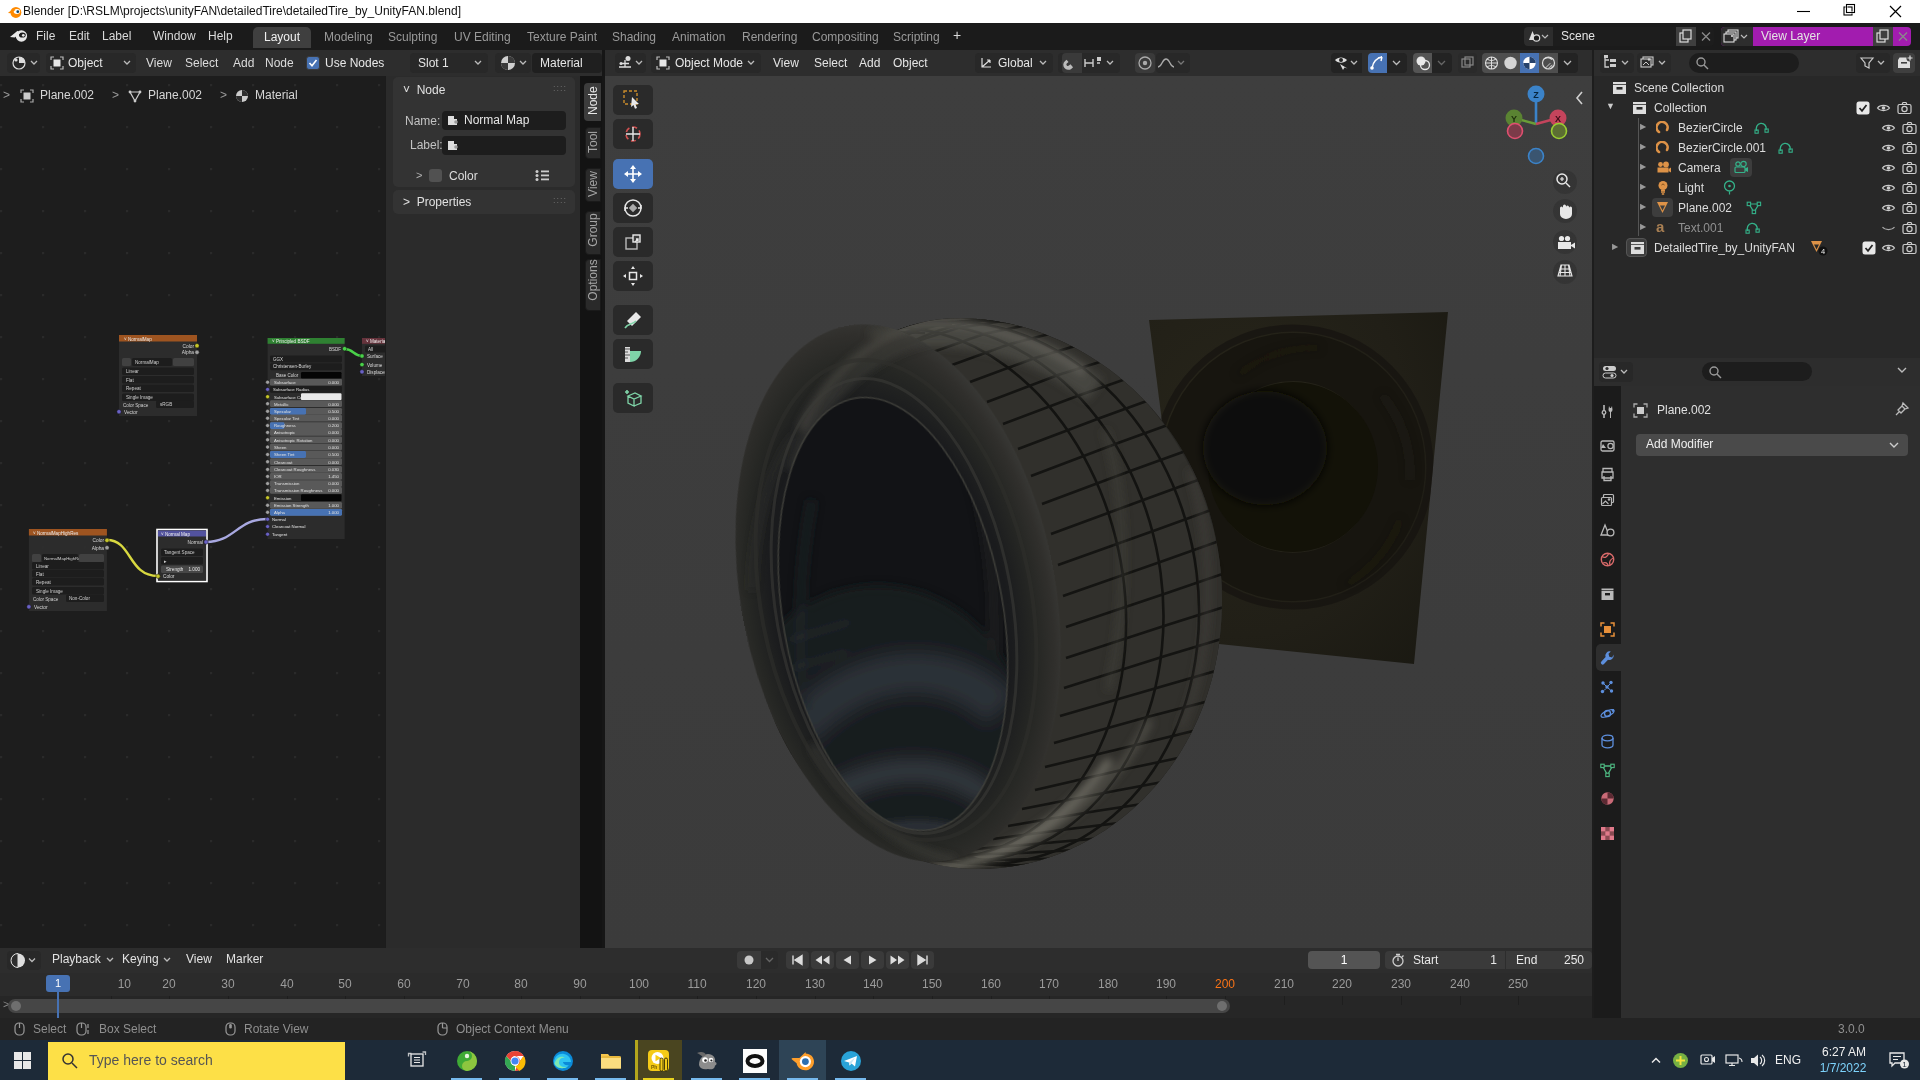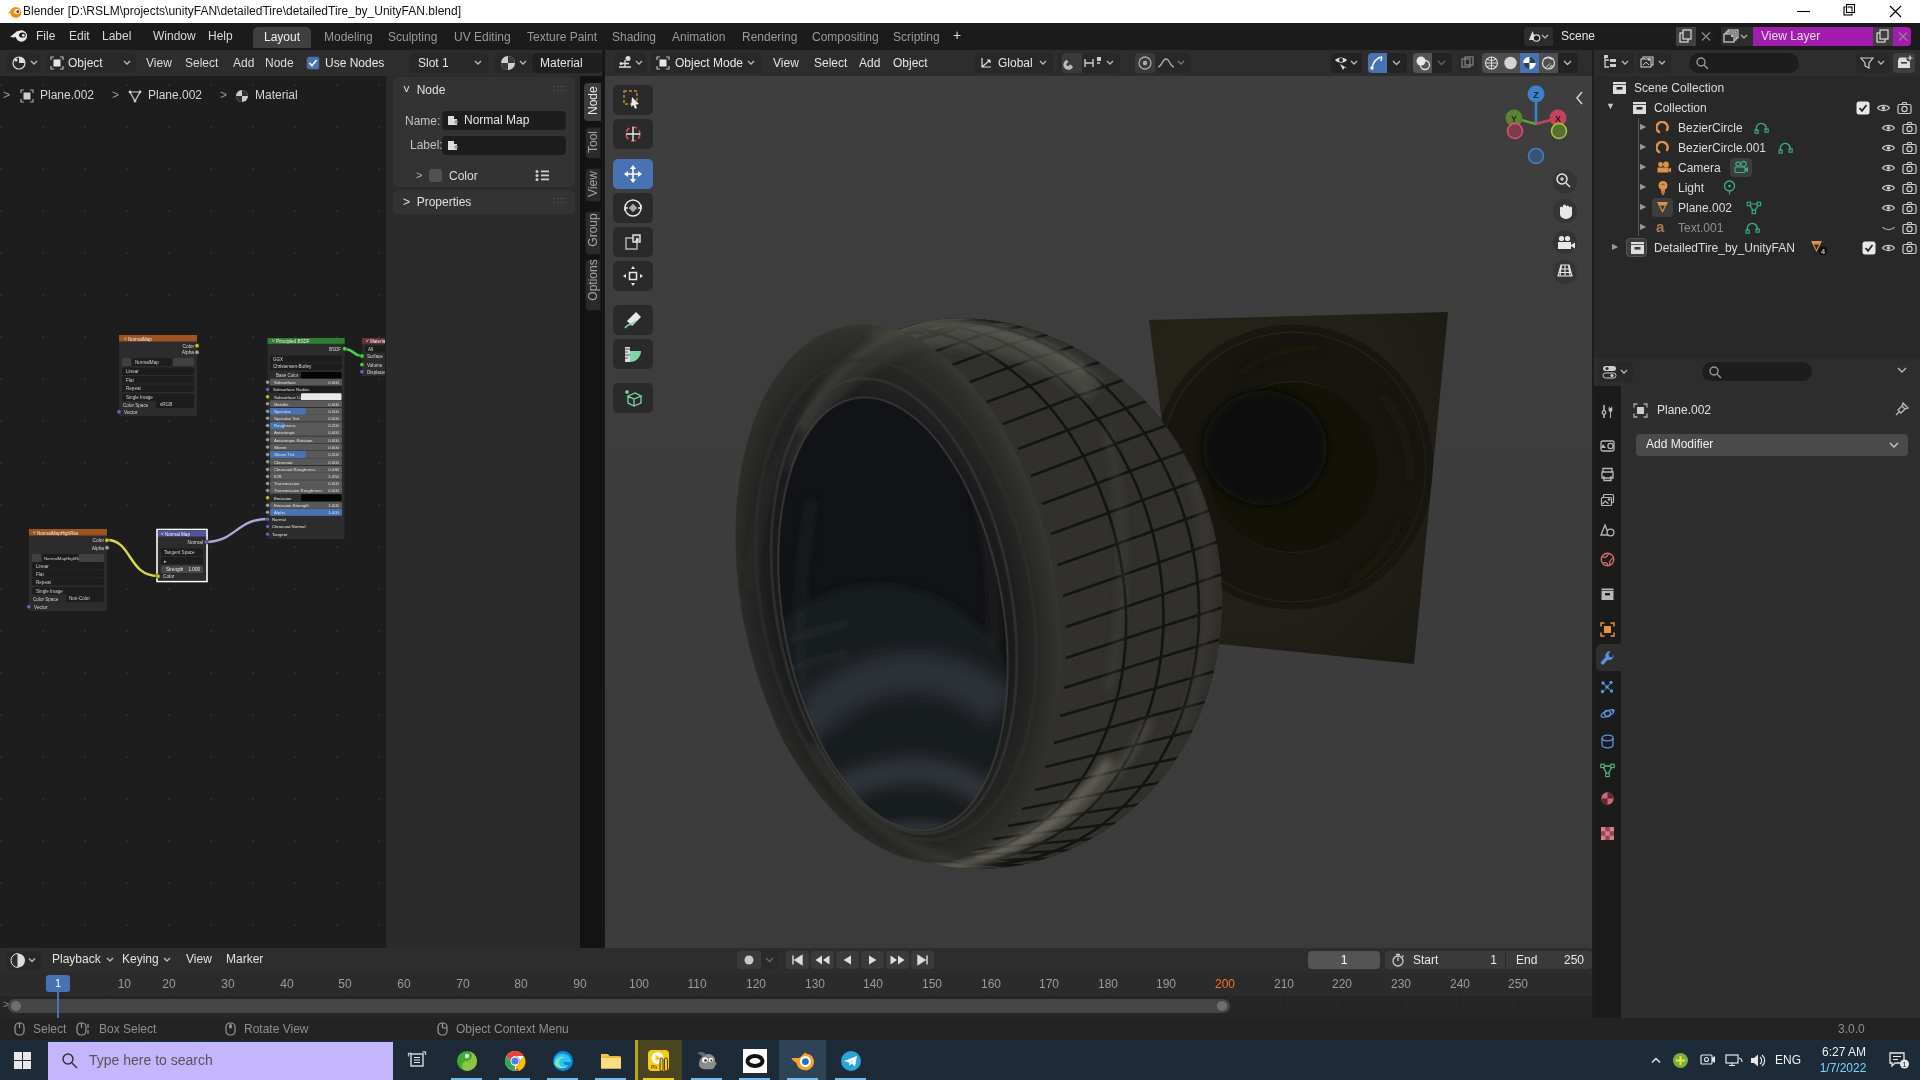--- a/index.html
+++ b/index.html
@@ -1355,21 +1355,21 @@
   <span class="abs" style="left:1838px;top:4px">3.0.0</span>
 </div>
 
 <div id="taskbar">
   <svg class="abs" style="left:14px;top:12px" width="17" height="17" viewBox="0 0 17 17">
       <rect x="0" y="0" width="8" height="8" fill="#e8e8e8"></rect>
       <rect x="9" y="0" width="8" height="8" fill="#e8e8e8"></rect>
       <rect x="0" y="9" width="8" height="8" fill="#e8e8e8"></rect>
       <rect x="9" y="9" width="8" height="8" fill="#e8e8e8"></rect>
     </svg>
-  <div class="abs" style="left:48px;top:2px;width:345px;height:38px;background:#c4b5fd">
+  <div class="abs" style="left:48px;top:2px;width:297px;height:38px;background:#fde047">
     <svg class="abs" style="left:13px;top:10px" width="17" height="17" viewBox="0 0 17 17">
         <circle cx="7" cy="7" r="5" fill="none" stroke="#333" stroke-width="1.5"></circle>
         <path d="M11 11 L16 16" stroke="#333" stroke-width="1.5"></path>
       </svg>
     <span class="abs" style="left:41px;top:10px;color:#555;font-size:14px">Type here to search</span>
   </div>
   <svg class="abs" style="left:407px;top:11px" width="20" height="19" viewBox="0 0 20 19">
       <rect x="4" y="3" width="12" height="12" fill="none" stroke="#e8e8e8" stroke-width="1.3"></rect>
       <path d="M1.5 5.5 v-3 h3 M15.5 1 h3 v3" stroke="#e8e8e8" stroke-width="1.3" fill="none" opacity="0.8"></path>
       <path d="M7 6.5 h6 M7 9 h6 M7 11.5 h6" stroke="#e8e8e8" stroke-width="1.2"></path>

